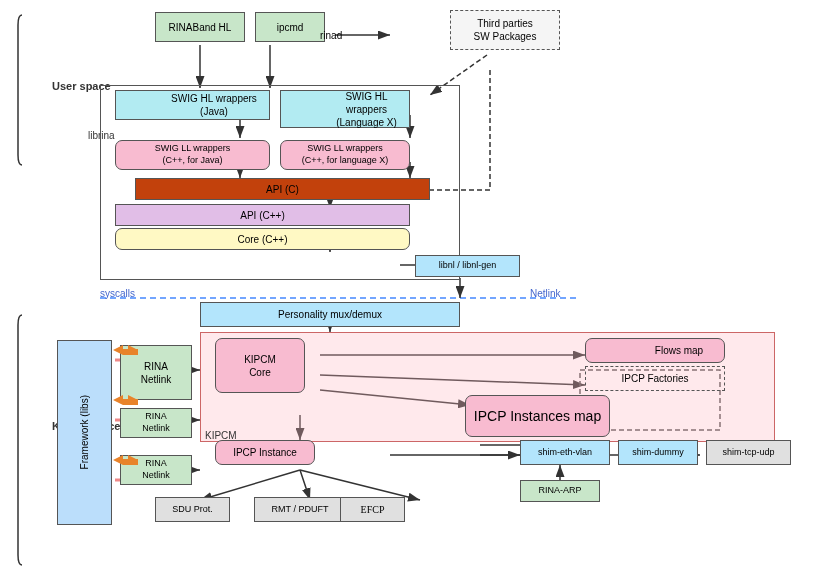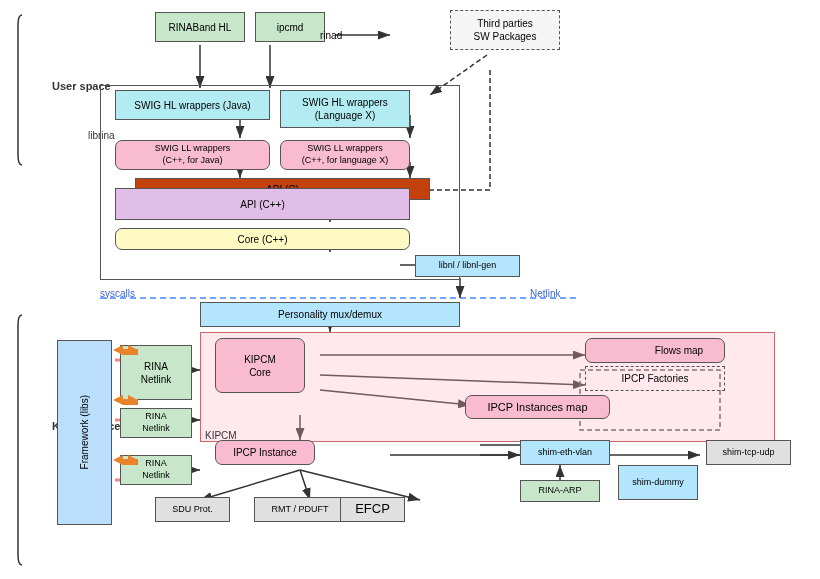--- a/index.html
+++ b/index.html
@@ -32,21 +32,21 @@
       line-height: 1.3;
     }
 
     .box-green { background: #c8e6c9; border-color: #555; }
     .box-light-blue { background: #b3e5fc; border-color: #555; align-items: center; }
     .box-pink { background: #f8bbd0; border-color: #555; border-radius: 7px; }
     .box-salmon { background: #c2410c; border-color: #555; margin-left: 20px; }
     .box-yellow { background: #fff9c4; border-color: #555; }
     .box-purple { background: #e1bee7; border-color: #555; }
     .box-blue-light { background: #bbdefb; border-color: #555; }
-    .box-teal { background: #b2ebf2; border-color: #555; }
+    .box-teal { background: #b2ebf2; border-color: #555; padding-left: 43px; }
     .box-gray { background: #e0e0e0; border-color: #555; }
 
     
     .container-box {
       position: absolute;
       border: 1.5px solid #555;
       background: transparent;
     }
 
     .container-pink { background: rgba(255, 182, 193, 0.3); border-color: #c66; }
@@ -191,21 +191,21 @@
 
   <div class="box box-pink" style="left:280px; top:140px; width:130px; height:30px;">
     <span style="white-space:pre-line; font-size:9px;">SWIG LL wrappers
 (C++, for language X)</span>
   </div>
 
   <div class="box box-salmon" style="left:115px; top:178px; width:295px; height:22px;">
     <span>API (C)</span>
   </div>
 
-  <div class="box box-purple" style="left:115px; top:188px; width:295px; height:32px;">
+  <div class="box box-purple" style="left:115px; top:204px; width:295px; height:22px;">
     <span>API (C++)</span>
   </div>
 
   <div class="box box-yellow" style="left:115px; top:228px; width:295px; height:22px;border-radius:7px;">
     <span>Core (C++)</span>
   </div>
 
   <div class="box box-light-blue" style="left:415px; top:255px; width:105px; height:22px; font-size:9px;">
     <span>libnl / libnl-gen</span>
   </div>
@@ -237,61 +237,61 @@
   </div>
 
   <div class="box box-pink" style="left:585px; top:338px; width:140px; height:25px;padding-left:48px;">
     <span>Flows map</span>
   </div>
 
   <div class="box" style="left:585px; top:366px; width:140px; height:25px; border:1.5px dashed #555; background:transparent;">
     <span>IPCP Factories</span>
   </div>
 
-  <div class="box box-pink" style="left:465px; top:395px; width:145px; height:24px; font-size:11px;">
+  <div class="box box-pink" style="left:465px; top:395px; width:145px; height:42px; font-size:14px;">
     <span>IPCP Instances map</span>
   </div>
 
   <div class="box box-green" style="left:120px; top:408px; width:72px; height:30px; font-size:9px;">
     <span>RINA<br>Netlink</span>
   </div>
 
   <div class="box box-green" style="left:120px; top:455px; width:72px; height:30px; font-size:9px;">
     <span>RINA<br>Netlink</span>
   </div>
 
   <div class="box box-pink" style="left:215px; top:440px; width:100px; height:25px;">
     <span>IPCP Instance</span>
   </div>
 
   <div class="box box-light-blue" style="left:520px; top:440px; width:90px; height:25px; font-size:9px;">
     <span>shim-eth-vlan</span>
   </div>
 
-  <div class="box box-light-blue" style="left:618px; top:440px; width:80px; height:35px; font-size:9px;margin-top:25px;">
+  <div class="box box-light-blue" style="left:618px; top:440px; width:80px; height:25px; font-size:9px;">
     <span>shim-dummy</span>
   </div>
 
   <div class="box box-gray" style="left:706px; top:440px; width:85px; height:25px; font-size:9px;">
     <span>shim-tcp-udp</span>
   </div>
 
   <div class="box box-green" style="left:520px; top:480px; width:80px; height:22px; font-size:9px;">
     <span>RINA-ARP</span>
   </div>
 
   <div class="box box-gray" style="left:155px; top:497px; width:75px; height:25px; font-size:9px;">
     <span>SDU Prot.</span>
   </div>
 
   <div class="box box-gray" style="left:254px; top:497px; width:92px; height:25px; font-size:9px;justify-content:center;">
     <span>RMT / PDUFT</span>
   </div>
 
-  <div class="box box-gray" style="left:340px; top:497px; width:65px; height:25px; font-size:13px;">
+  <div class="box box-gray" style="left:340px; top:497px; width:65px; height:25px; font-size:10px;font-family:Liberation Serif, serif;">
     <span>EFCP</span>
   </div>
 
   <svg style="position:absolute; left:108px; top:340px; width:35px; height:195px;">
 
     <polygon points="5,10 15,5 15,15" fill="#e8832a"></polygon>
     <rect x="15" y="9" width="15" height="6" fill="#e8832a"></rect>
     <polygon points="30,10 20,5 20,15" fill="#e8832a"></polygon>
 
     <polygon points="5,60 15,55 15,65" fill="#e8832a"></polygon>

